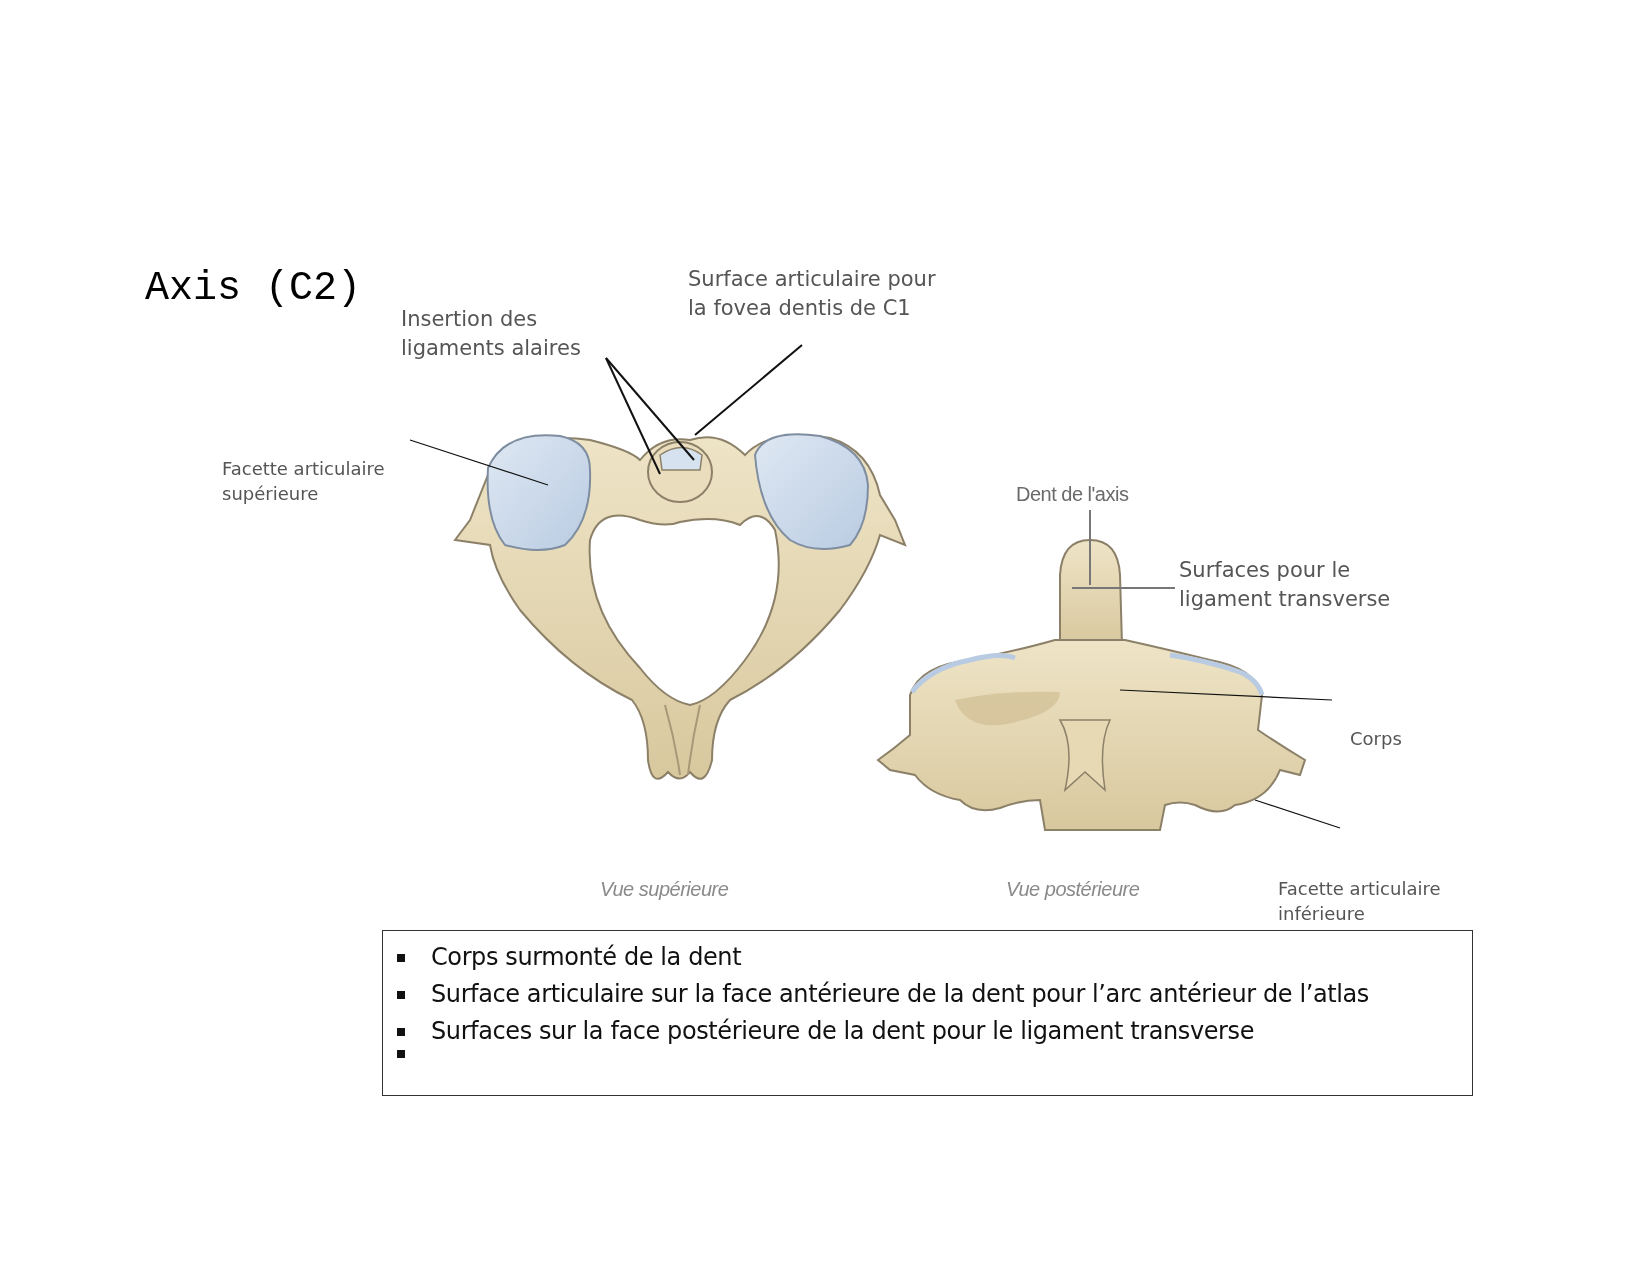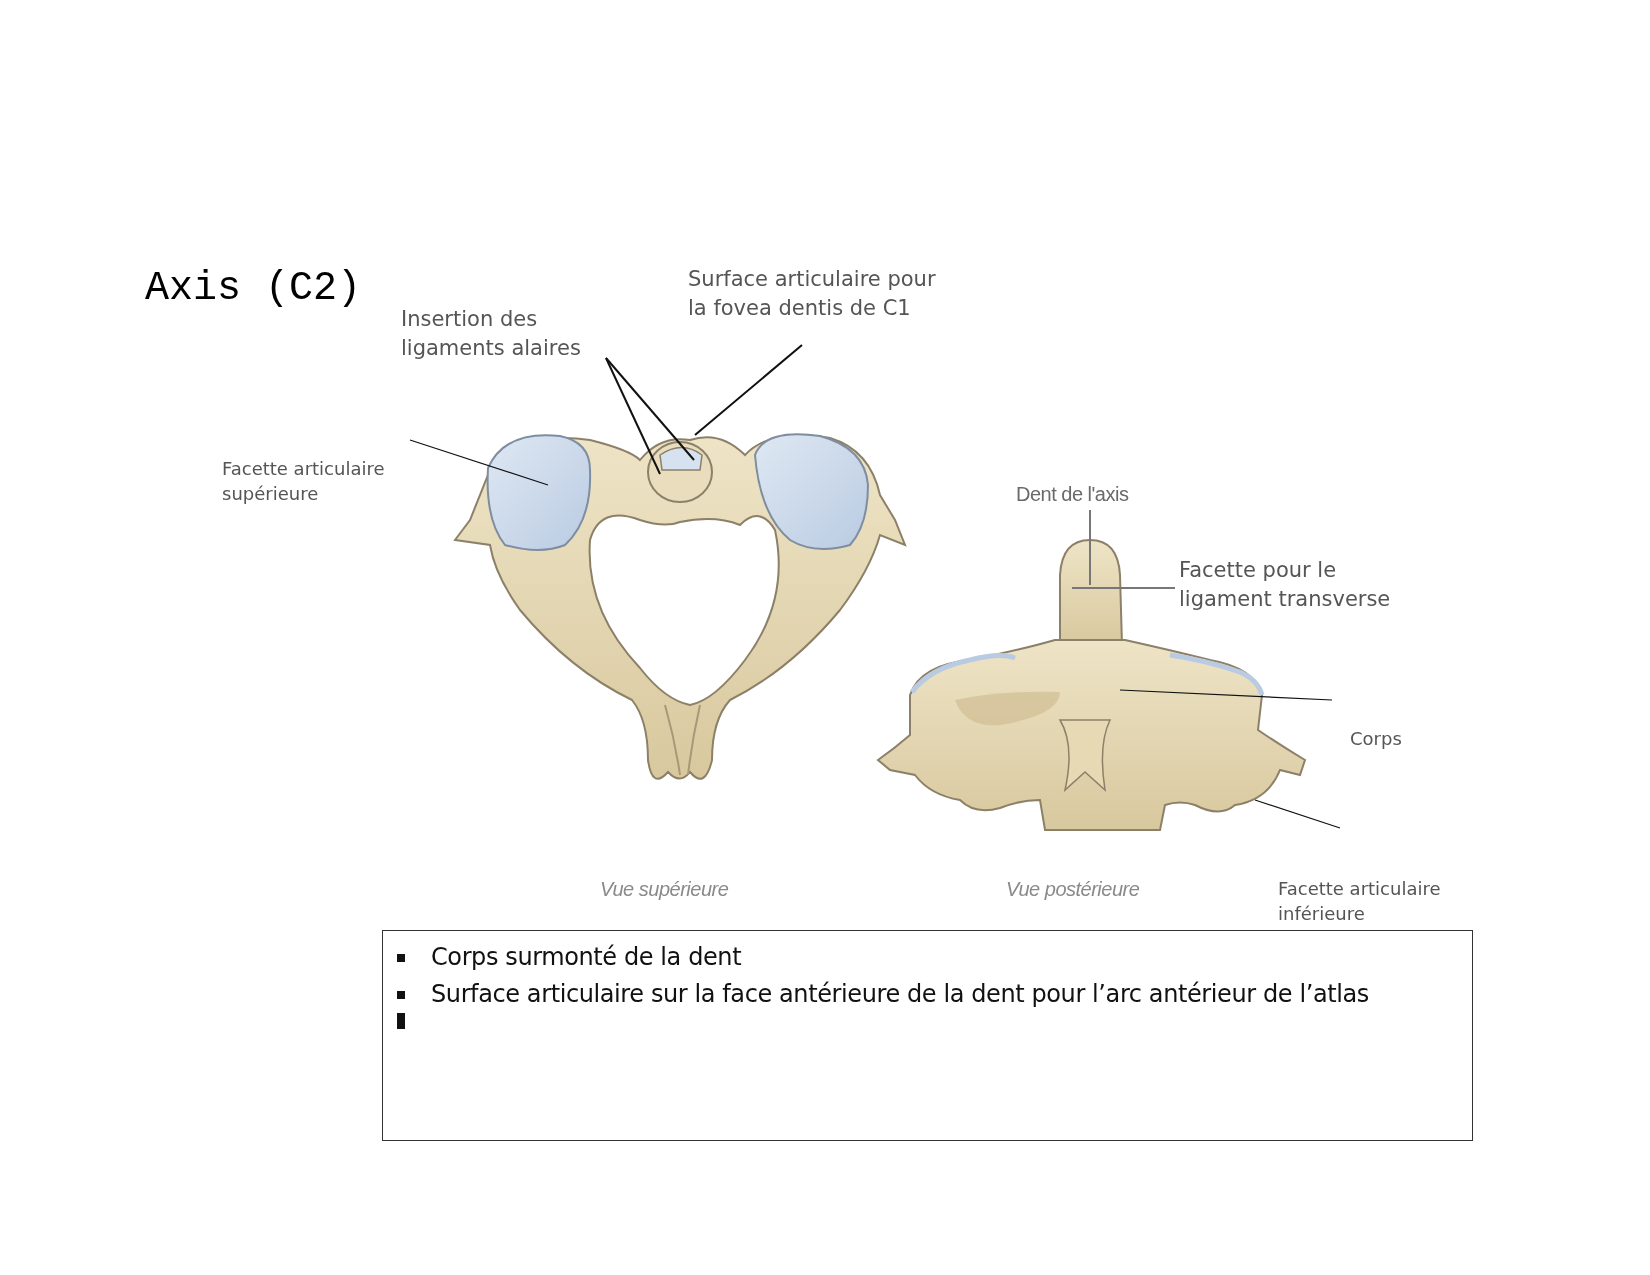--- a/index.html
+++ b/index.html
@@ -5,21 +5,21 @@
     html, body { margin: 0; padding: 0; background: #ffffff; }
     body { width: 1650px; height: 1275px; position: relative; overflow: hidden; font-family: "Liberation Sans", sans-serif; }
     .abs { position: absolute; }
     .title { left: 145px; top: 266px; font-family: Liberation Mono, monospace; font-size: 40px; color: #000; }
     .lbl { font-family: "DejaVu Sans", sans-serif; color: #555; line-height: 1.38; white-space: nowrap; }
     .lbl.big { font-size: 21px; }
     .lbl.sm { font-size: 18px; margin-top: 47px; }
     .caption { font-family: "Liberation Sans", sans-serif; font-style: italic; font-size: 20px; color: #8a8a8a; letter-spacing: -0.5px; }
     .dent-label { font-family: "Liberation Sans", sans-serif; font-size: 20px; color: #6a6a6a; letter-spacing: -0.5px; }
     svg.fig { position: absolute; left: 0; top: 0; }
-    .bullet-box { left: 382px; top: 930px; width: 1091px; height: 211px; border: 1.5px solid #333; box-sizing: border-box; padding: 8px 0 0 14px; }
+    .bullet-box { left: 382px; top: 930px; width: 1091px; height: 166px; border: 1.5px solid #333; box-sizing: border-box; padding: 8px 0 0 14px; }
     .bullet-box ul { list-style: none; margin: 0; padding: 0; }
     .bullet-box li { font-family: "DejaVu Sans", sans-serif; font-size: 24px; color: #111; line-height: 37px; display: flex; align-items: center; white-space: nowrap; letter-spacing: -0.4px; }
     .bullet-box .sq { display: inline-block; width: 8px; height: 8px; background: #111; margin-right: 26px; flex: 0 0 8px; }
   </style>
 </head>
 <body>
 
 <div class="abs title">Axis (C2)</div>
 
 <svg class="fig" width="1650" height="1275" viewBox="0 0 1650 1275">
@@ -90,21 +90,21 @@
   <div>la fovea dentis de C1</div>
 </div>
 <div class="abs lbl sm" style="left:222px; top:410px;">
   <div>Facette articulaire</div>
   <div>supérieure</div>
 </div>
 <div class="abs caption" style="left:600px; top:878px;">Vue supérieure</div>
 
 <div class="abs dent-label" style="left:1016px; top:483px;">Dent de l'axis</div>
 <div class="abs lbl big" style="left:1179px; top:556px;">
-  <div>Facette pour le</div>
+  <div>Surfaces pour le</div>
   <div>ligament transverse</div>
 </div>
 <div class="abs lbl sm" style="left:1350px; top:680px;">Corps</div>
 <div class="abs lbl sm" style="left:1278px; top:830px;">
   <div>Facette articulaire</div>
   <div>inférieure</div>
 </div>
 <div class="abs caption" style="left:1006px; top:878px;">Vue postérieure</div>
 
 <div class="abs bullet-box">
@@ -112,18 +112,19 @@
     <li>
         <span class="sq"></span>
         <span>Corps surmonté de la dent</span>
       </li>
     <li>
         <span class="sq"></span>
         <span>Surface articulaire sur la face antérieure de la dent pour l’arc antérieur de l’atlas</span>
       </li>
     <li>
         <span class="sq"></span>
+        <span>Surfaces sur la face postérieure de la dent pour le ligament transverse</span>
       </li>
     <li>
         <span class="sq"></span>
       </li>
   </ul>
 </div>
 
 </body></html>

